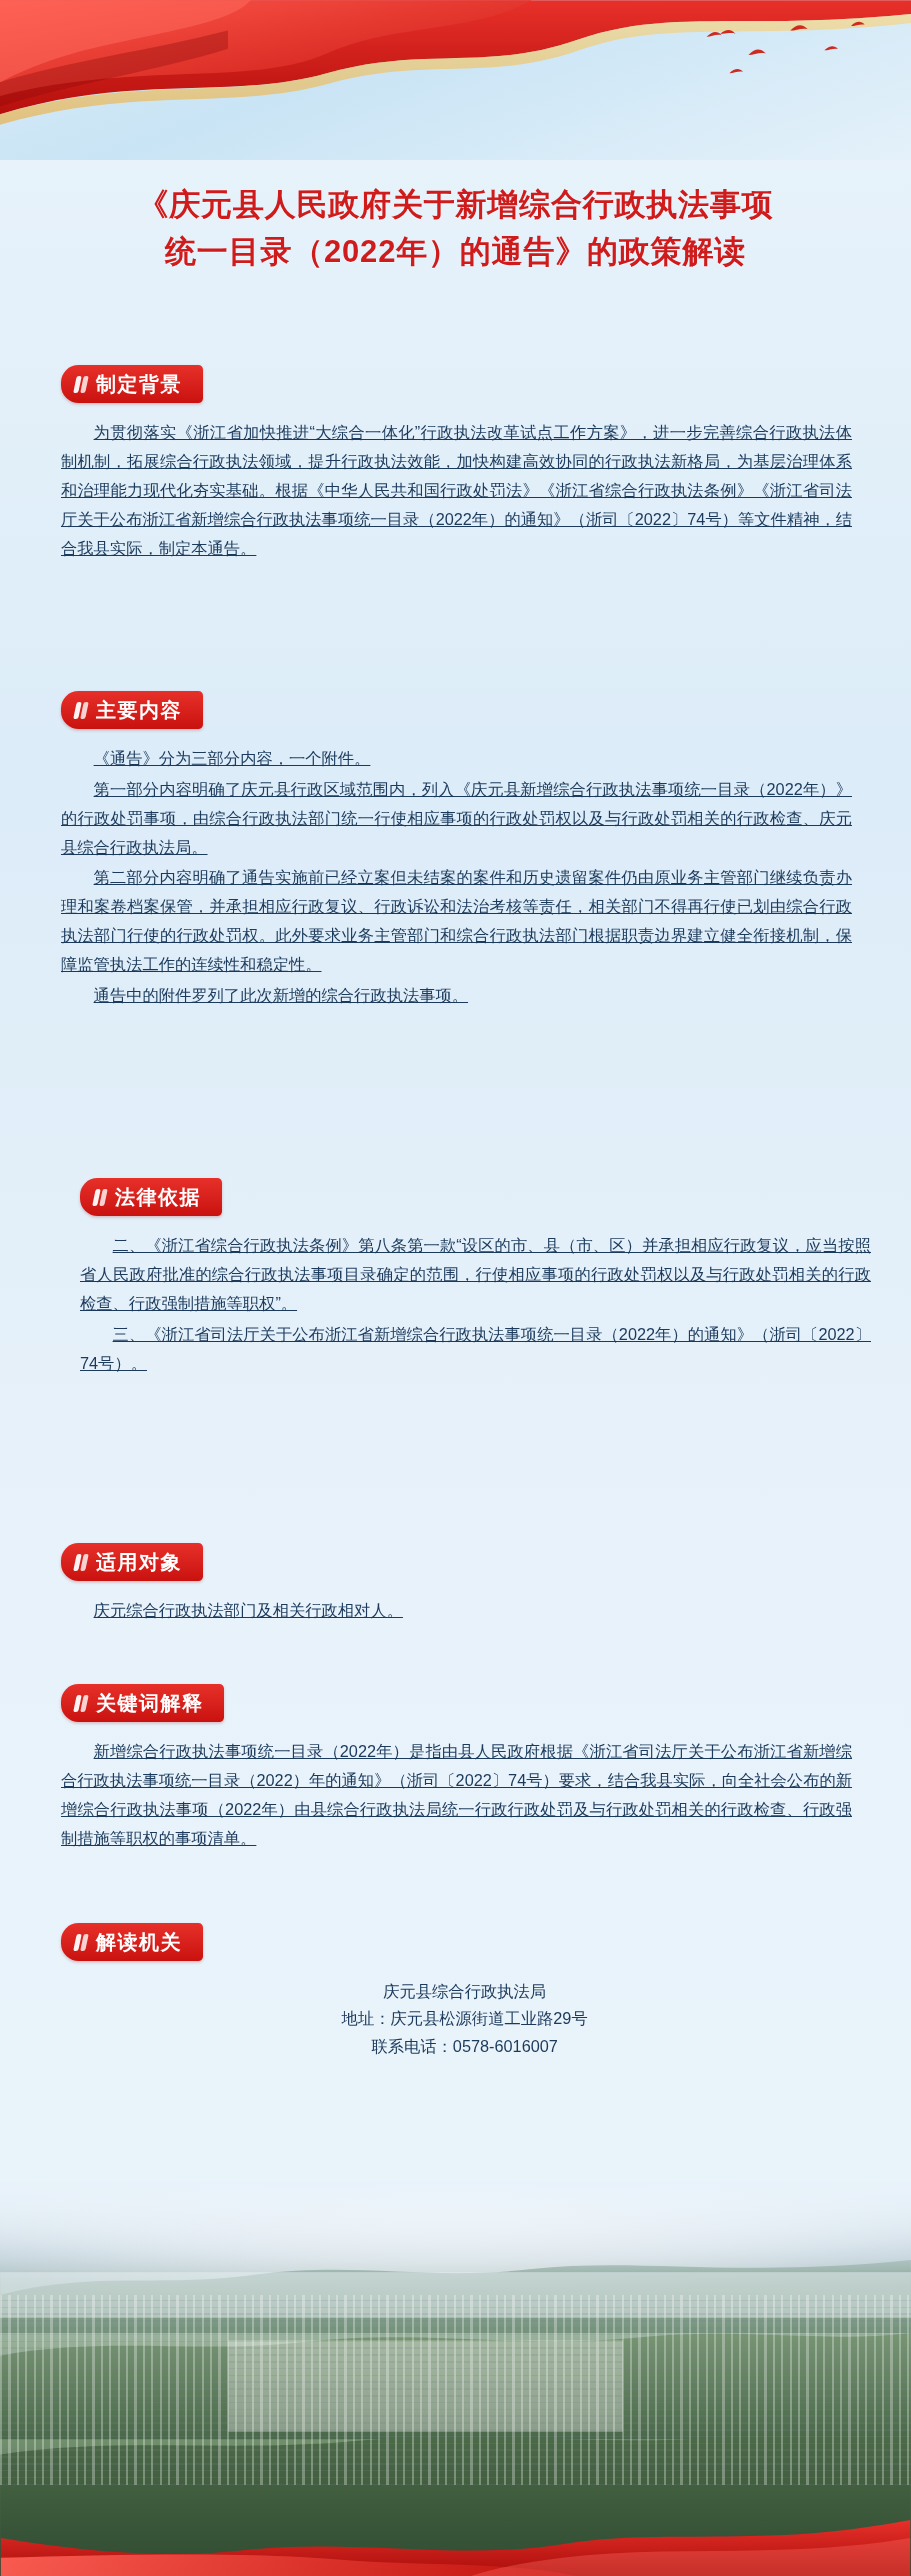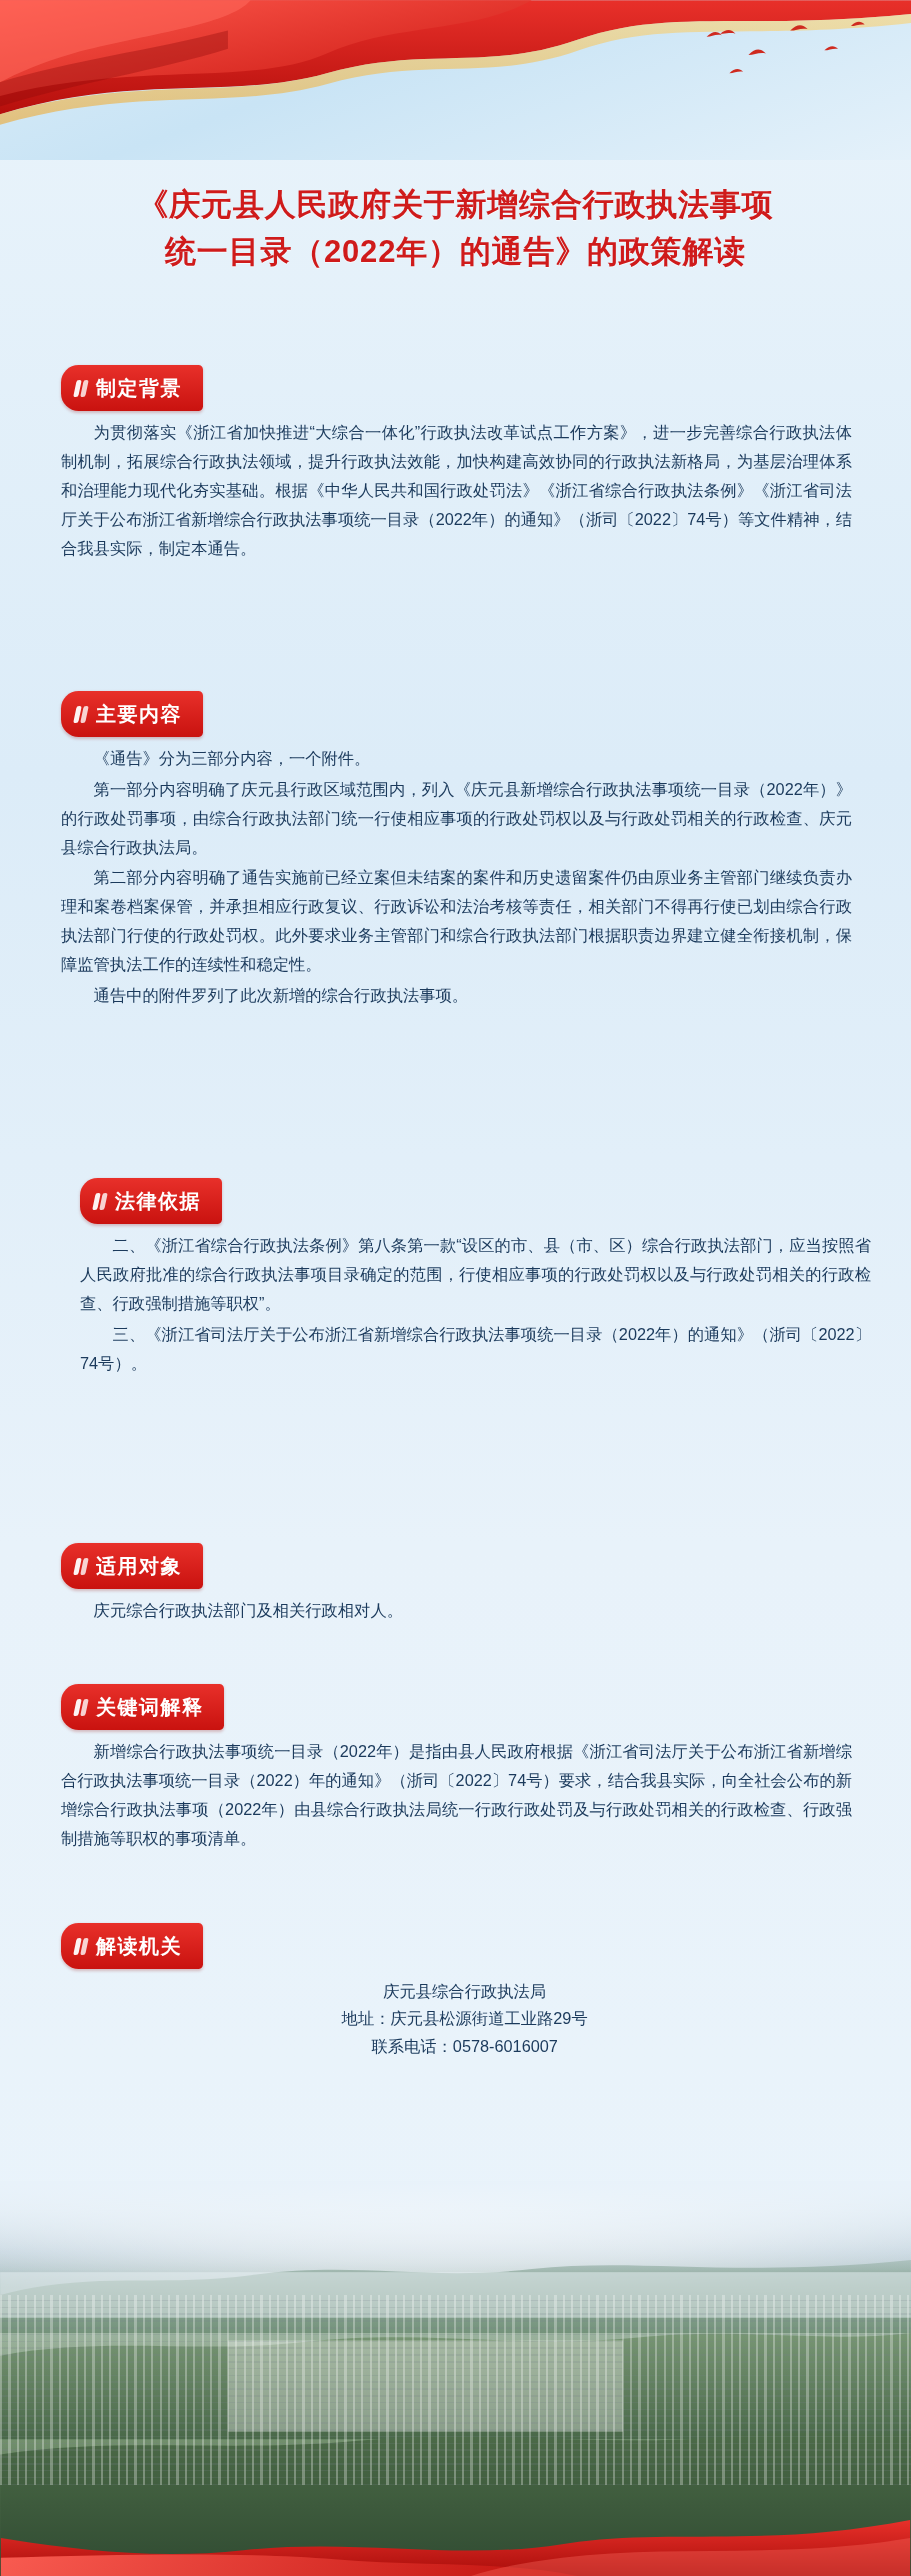--- a/index.html
+++ b/index.html
@@ -58,21 +58,21 @@
     width: 791px;
   }
   .sec-head {
     position: relative;
     height: 41px;
   }
   .sec-pill {
     position: relative;
     display: inline-flex;
     align-items: center;
-    height: 46px;
+    height: 38px;
     padding: 0 21px 0 13.7px;
     background: linear-gradient(180deg, #e8302a 0%, #c9120f 100%);
     border-radius: 17.5px 4.6px 4.6px 17.5px;
     box-shadow: 0 1.5px 3px rgba(150,20,20,0.25);
   }
   .sec-pill .marks {
     display: flex;
     gap: 3px;
     margin-right: 9px;
   }
@@ -104,20 +104,21 @@
   }
   .sec-head-wrap { position: relative; }
 
   
   .body-text {
     margin-top: 12px;
     color: #1b3a5c;
     font-size: 16.3px;
     line-height: 1.78;
     text-align: justify;
+    text-decoration: underline;
   }
   .body-text p {
     margin: 0 0 1.5px 0;
     text-indent: 2em;
   }
 
   
   .org-text {
     margin-top: 13.7px;
     color: #1b3a5c;
@@ -260,21 +261,21 @@
         <div class="sec-pill">
           <span class="marks">
               <i></i>
               <i></i>
             </span>
           <span class="sec-title">法律依据</span>
         </div>
       </div>
     </div>
     <div class="body-text">
-      <p>二、《浙江省综合行政执法条例》第八条第一款“设区的市、县（市、区）综合行政执法部门，应当按照省人民政府批准的综合行政执法事项目录确定的范围，行使相应事项的行政处罚权以及与行政处罚相关的行政检查、行政强制措施等职权”。</p>
+      <p>二、《浙江省综合行政执法条例》第八条第一款“设区的市、县（市、区）并承担相应行政复议，应当按照省人民政府批准的综合行政执法事项目录确定的范围，行使相应事项的行政处罚权以及与行政处罚相关的行政检查、行政强制措施等职权”。</p>
       <p>三、《浙江省司法厅关于公布浙江省新增综合行政执法事项统一目录（2022年）的通知》（浙司〔2022〕74号）。</p>
     </div>
   </div>
 
   <div class="section" style="top:1543px;">
     <div class="sec-head-wrap">
       <div class="sec-rule"></div>
       <div class="sec-head">
         <div class="sec-pill">
           <span class="marks">

